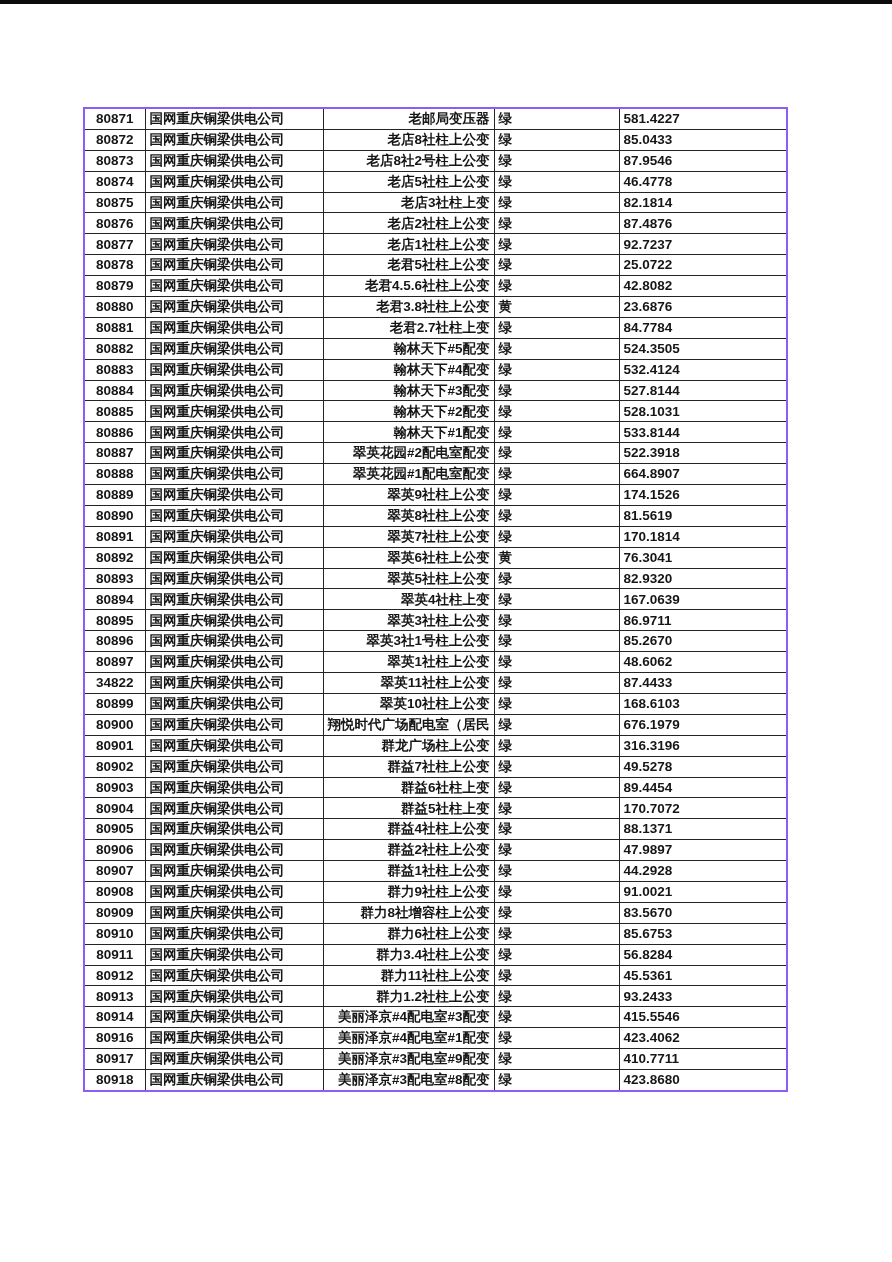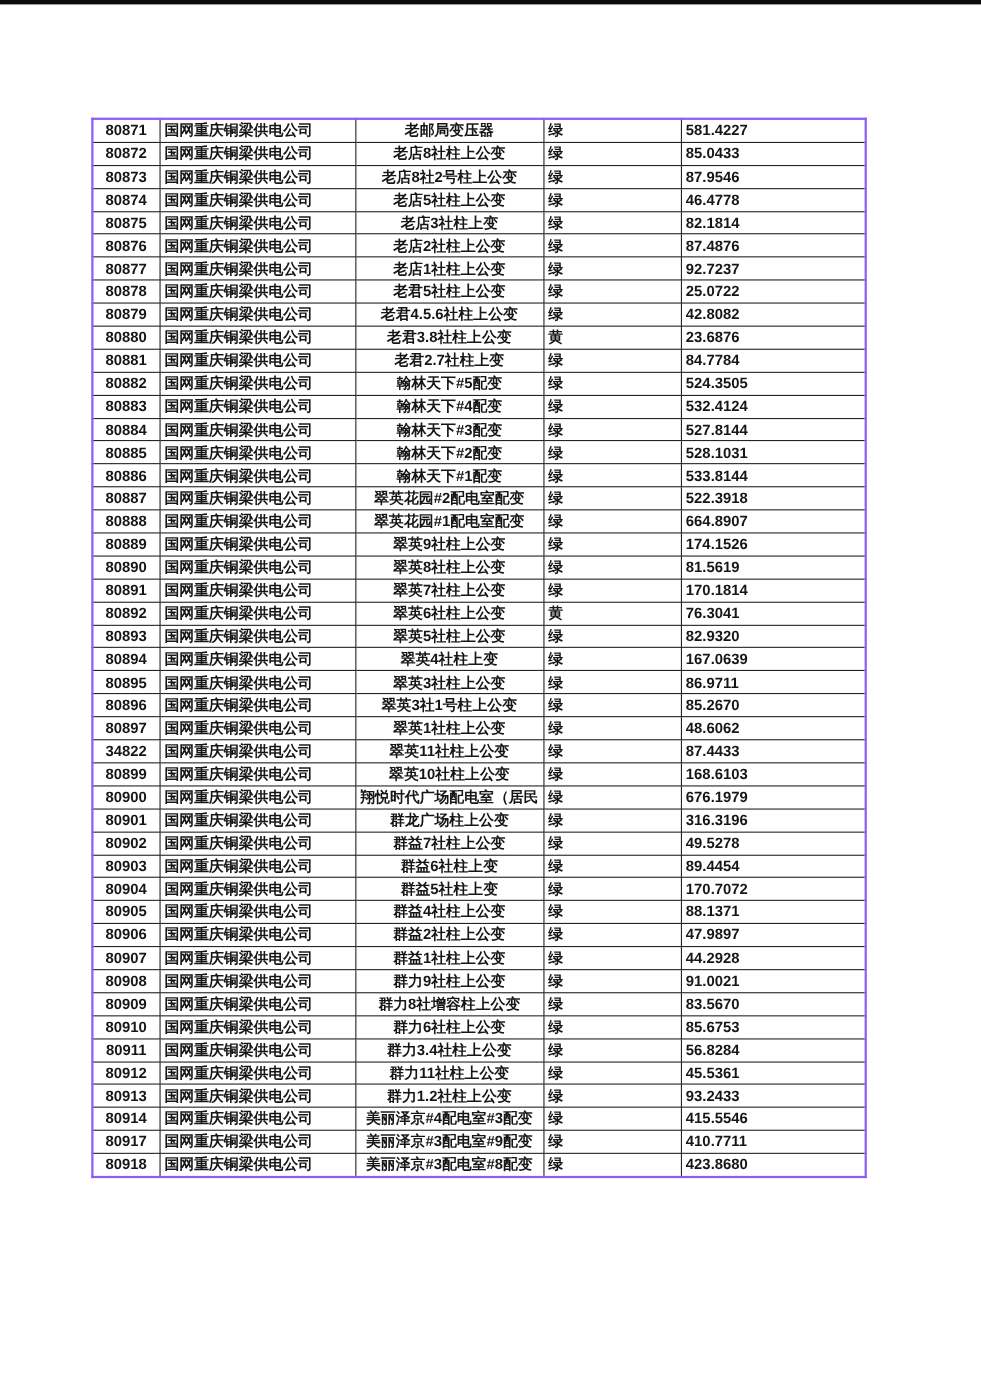--- a/index.html
+++ b/index.html
@@ -40,21 +40,21 @@
     font-size: 13.5px;
     font-weight: 600;
     color: #161616;
     line-height: 1;
     white-space: nowrap;
     overflow: hidden;
     vertical-align: middle;
   }
   td.c-id   { text-align: center; }
   td.c-comp { text-align: left; margin-top: 40px; }
-  td.c-dev  { text-align: center; }
+  td.c-dev  { text-align: right; }
   td.c-stat { text-align: left; }
   td.c-val  { }
 </style>
 </head>
 <body style="background: rgb(255, 255, 255);">
 
 <div class="top-bar" style="background: rgb(11, 11, 11);"></div>
 
 <div class="sheet-table-wrap">
   <table class="sheet">
@@ -368,20 +368,27 @@
           <td class="c-val">93.2433</td>
         </tr>
         <tr>
           <td class="c-id">80914</td>
           <td class="c-comp">国网重庆铜梁供电公司</td>
           <td class="c-dev">美丽泽京#4配电室#3配变</td>
           <td class="c-stat">绿</td>
           <td class="c-val">415.5546</td>
         </tr>
         <tr>
+          <td class="c-id">80916</td>
+          <td class="c-comp">国网重庆铜梁供电公司</td>
+          <td class="c-dev">美丽泽京#4配电室#1配变</td>
+          <td class="c-stat">绿</td>
+          <td class="c-val">423.4062</td>
+        </tr>
+        <tr>
           <td class="c-id">80917</td>
           <td class="c-comp">国网重庆铜梁供电公司</td>
           <td class="c-dev">美丽泽京#3配电室#9配变</td>
           <td class="c-stat">绿</td>
           <td class="c-val">410.7711</td>
         </tr>
         <tr>
           <td class="c-id">80918</td>
           <td class="c-comp">国网重庆铜梁供电公司</td>
           <td class="c-dev">美丽泽京#3配电室#8配变</td>

